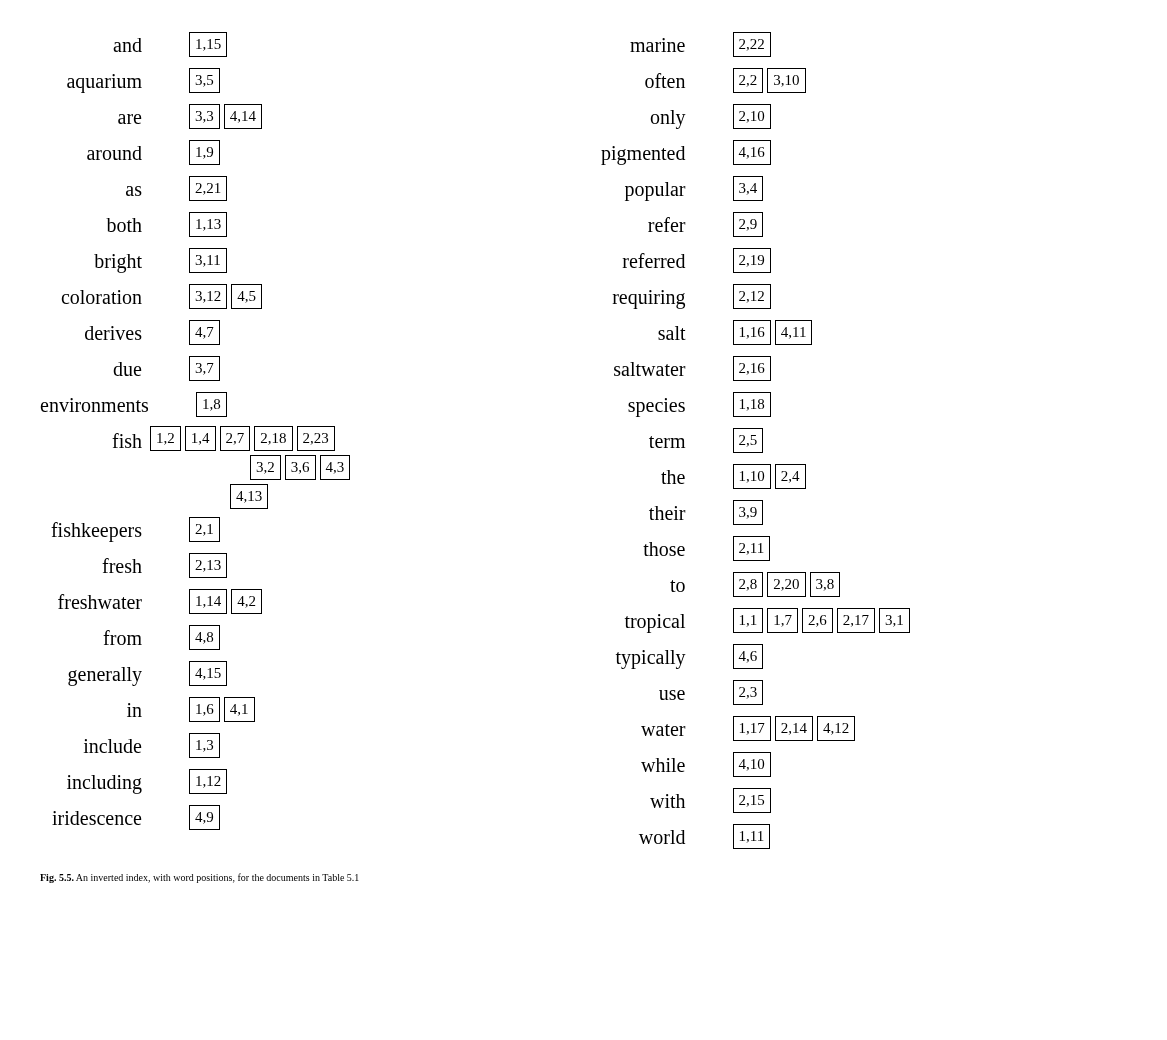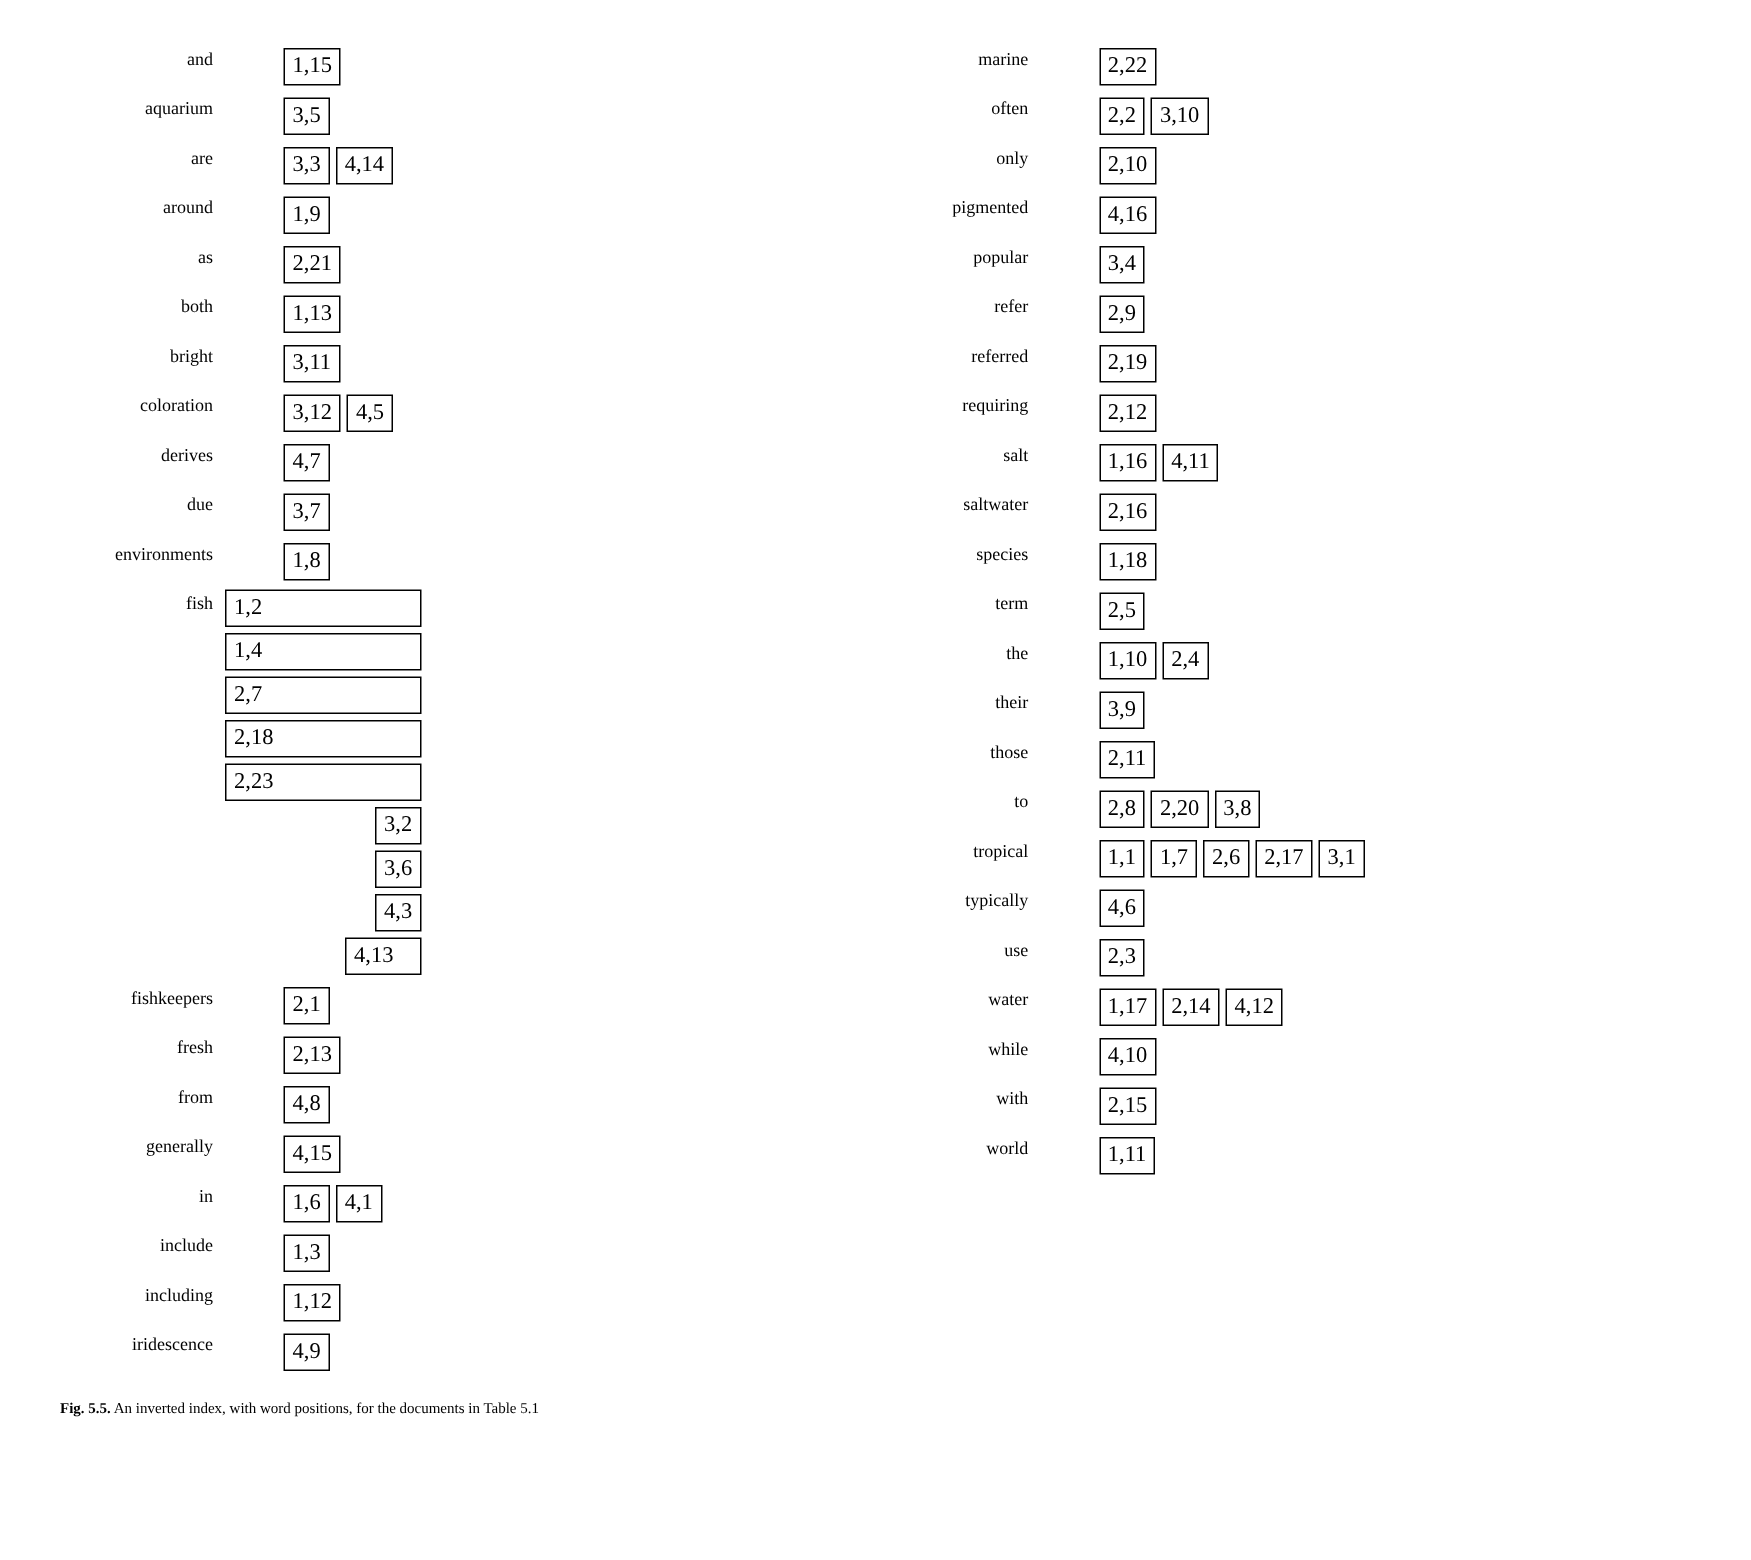--- a/index.html
+++ b/index.html
@@ -25,21 +25,21 @@
     .entry {
       display: flex;
       flex-direction: row;
       align-items: flex-start;
       margin-bottom: 2px;
     }
     .word {
       text-align: right;
       min-width: 110px;
       padding-right: 8px;
-      font-size: 12px;
+      font-size: 20px;
       line-height: 1.5;
       white-space: nowrap;
     }
     .postings {
       display: flex;
       flex-direction: row;
       flex-wrap: wrap;
       align-items: flex-start;
       gap: 4px;
       padding-top: 2px;
@@ -61,21 +61,20 @@
     .caption strong {
       font-weight: bold;
     }
     .postings-block {
       display: flex;
       flex-direction: column;
       gap: 4px;
     }
     .postings-row {
       display: flex;
-      flex-direction: column;
       gap: 4px;
     }
   </style>
 </head>
 <body>
 
 <div class="index-container">
   <div class="column left-column" id="left-col">
       <div class="entry">
         <span class="word">and</span>
@@ -171,20 +170,27 @@
           <span class="posting">2,1</span>
         </div>
       </div>
       <div class="entry">
         <span class="word">fresh</span>
         <div class="postings">
           <span class="posting">2,13</span>
         </div>
       </div>
       <div class="entry">
+        <span class="word">freshwater</span>
+        <div class="postings">
+          <span class="posting">1,14</span>
+          <span class="posting">4,2</span>
+        </div>
+      </div>
+      <div class="entry">
         <span class="word">from</span>
         <div class="postings">
           <span class="posting">4,8</span>
         </div>
       </div>
       <div class="entry">
         <span class="word">generally</span>
         <div class="postings">
           <span class="posting">4,15</span>
         </div>

